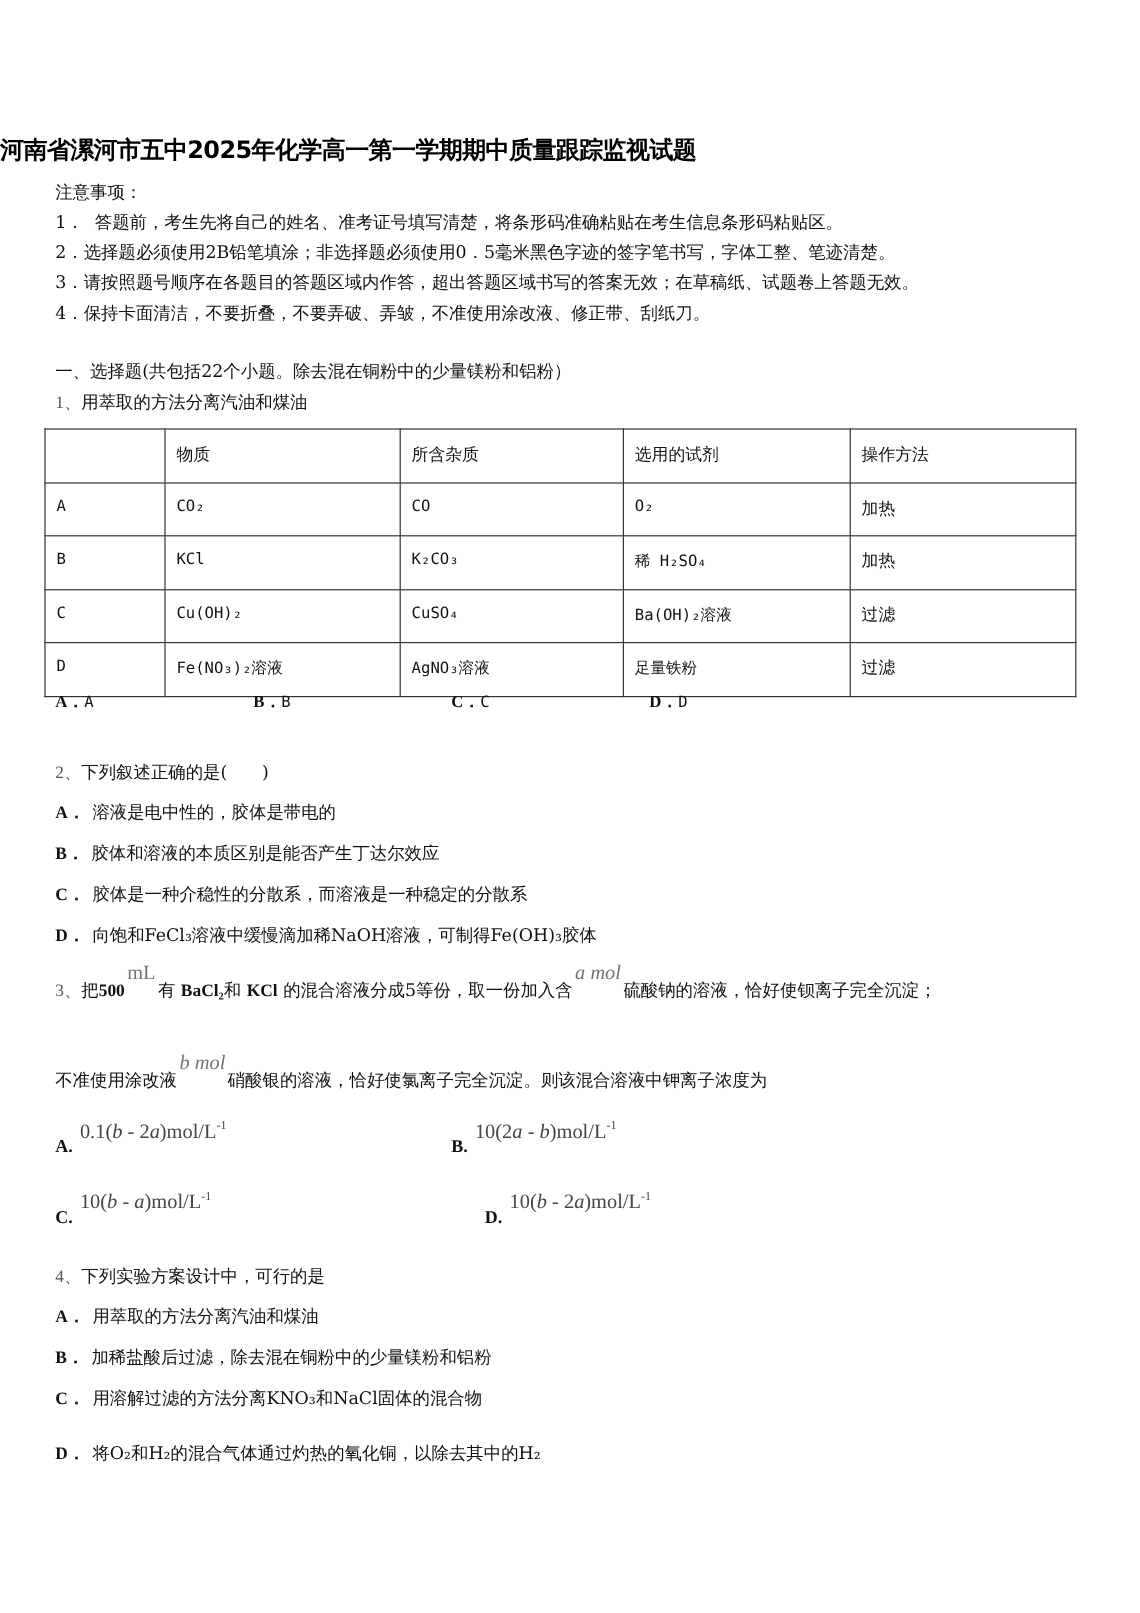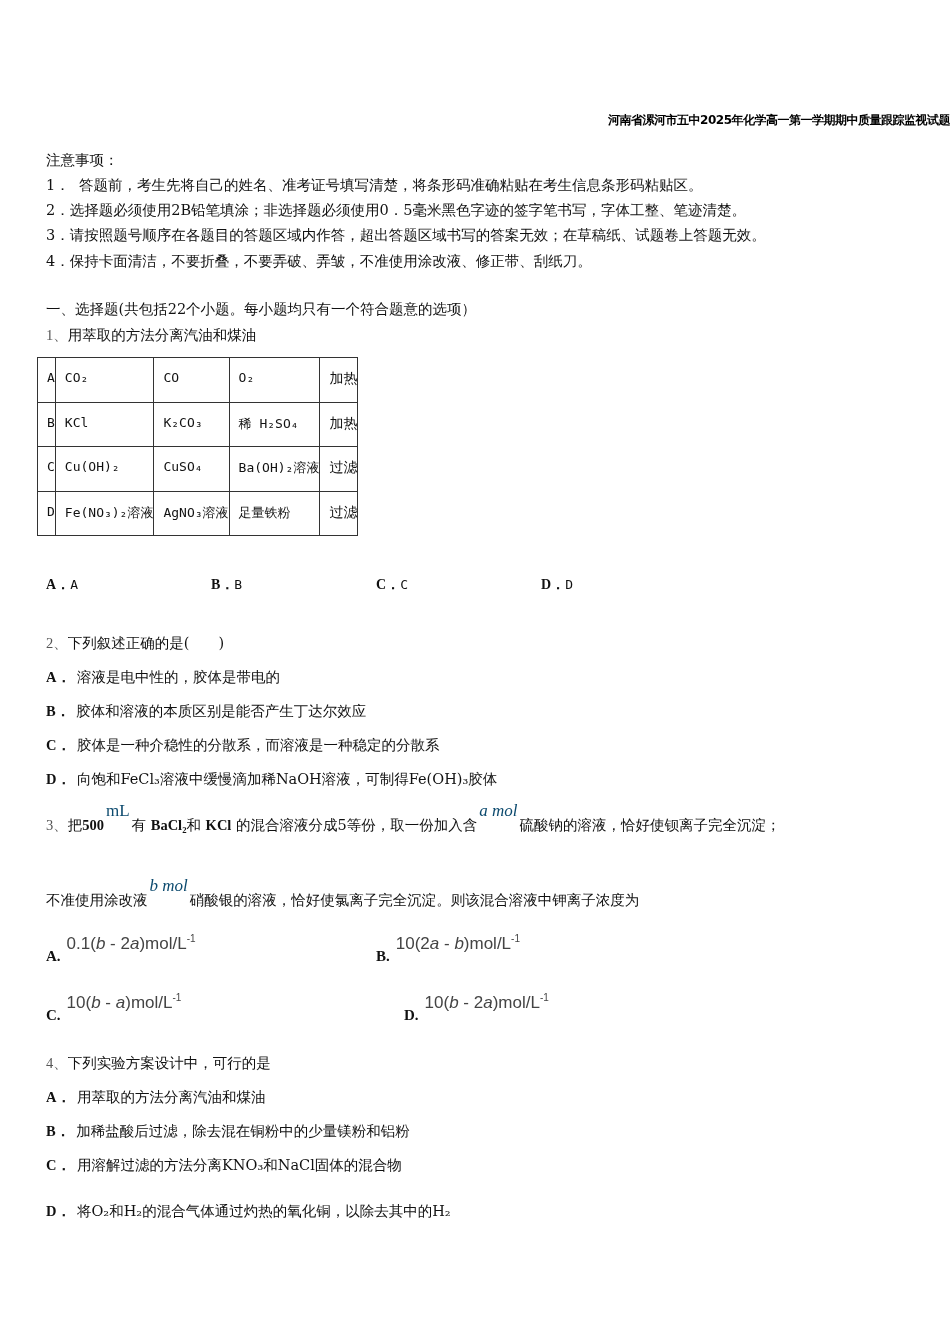--- a/index.html
+++ b/index.html
@@ -3,23 +3,23 @@
 <meta charset="utf-8">
 <style>
   html, body { margin: 0; padding: 0; background: #ffffff; }
   body {
     width: 950px; height: 1344px; position: relative; overflow: hidden;
     font-family: "DejaVu Serif", "Liberation Serif", serif;
     color: #111;
   }
   .abs { position: absolute; white-space: nowrap; }
   .title {
-    left: 0; width: 950px; top: 112px; text-align: right;
+    left: 0; width: 950px; top: 112px; text-align: left;
     font-family: "DejaVu Sans", "Liberation Sans", sans-serif;
-    font-weight: bold; font-size: 12px; letter-spacing: -0.5px; color: #000;
+    font-weight: bold; font-size: 20px; letter-spacing: -0.5px; color: #000;
   }
   .line { font-size: 14.5px; left: 46px; }
   .notice-head { top: 151px; }
   .n1 { top: 176px; }
   .n2 { top: 201px; }
   .n3 { top: 226px; }
   .n4 { top: 252px; }
   .section { top: 300px; }
   .q1 { top: 326px; }
   .qnum { color: #555; font-family: "Liberation Serif", serif; }
@@ -39,25 +39,25 @@
   .ans { top: 576px; font-size: 14px; text-align: center; }
   .ans b { font-family: "Liberation Serif", serif; }
   .q2 { top: 634px; }
   .q2a { top: 668px; } .q2b { top: 702px; } .q2c { top: 736px; } .q2d { top: 770px; }
   .lab { font-family: "Liberation Serif", serif; font-weight: bold; margin-right: 6px; }
 
   .q3 { top: 815px; font-size: 14.5px; }
   .q3b { top: 890px; font-size: 14.5px; }
   .sup-math {
     display: inline-block; position: relative; top: -14px;
-    font-family: "Liberation Serif", serif; font-size: 17px; color: #0c4a6e; margin: 0 2px;
+    font-family: "Liberation Serif", serif; font-size: 17px; color: #737373; margin: 0 2px;
   }
   .bold-latin { font-family: "Liberation Serif", serif; font-weight: bold; }
   .math {
-    font-family: Liberation Sans, sans-serif; font-size: 17px; color: #444;
+    font-family: Liberation Serif, serif; font-size: 17px; color: #444;
     display: inline-block; position: relative; top: -12px; margin-left: 6px;
   }
   .math i { font-style: italic; }
   .math .sup { font-size: 10px; vertical-align: 7px; }
   .q3A { top: 945px; left: 46px; }
   .q3B { top: 945px; left: 376px; }
   .q3C { top: 1004px; left: 46px; }
   .q3D { top: 1004px; left: 376px; margin-left: 28px; }
   .optlab { font-family: "Liberation Serif", serif; font-weight: bold; font-size: 15px; }
 
@@ -76,28 +76,35 @@
 <div class="abs line n2">
   <span>2．</span><span>选择题必须使用2B铅笔填涂；非选择题必须使用0．5毫米黑色字迹的签字笔书写，字体工整、笔迹清楚。</span>
 </div>
 <div class="abs line n3">
   <span>3．</span><span>请按照题号顺序在各题目的答题区域内作答，超出答题区域书写的答案无效；在草稿纸、试题卷上答题无效。</span>
 </div>
 <div class="abs line n4">
   <span>4．</span><span>保持卡面清洁，不要折叠，不要弄破、弄皱，不准使用涂改液、修正带、刮纸刀。</span>
 </div>
 
-<div class="abs line section">一、选择题(共包括22个小题。每小题均只有一个符合题意的选项）</div>
+<div class="abs line section">一、选择题(共包括22个小题。除去混在铜粉中的少量镁粉和铝粉）</div>
 
 <div class="abs line q1">
   <span class="qnum">1、</span><span>用萃取的方法分离汽油和煤油</span>
 </div>
 
 <table class="opt">
   <tbody>
+      <tr>
+    <td class="c0"></td>
+    <td class="c1">物质</td>
+    <td class="c2">所含杂质</td>
+    <td class="c3">选用的试剂</td>
+    <td class="c4">操作方法</td>
+  </tr>
   <tr>
     <td class="mono">A</td>
     <td class="mono">CO₂</td>
     <td class="mono">CO</td>
     <td class="mono">O₂</td>
     <td>加热</td>
   </tr>
   <tr>
     <td class="mono">B</td>
     <td class="mono">KCl</td>

